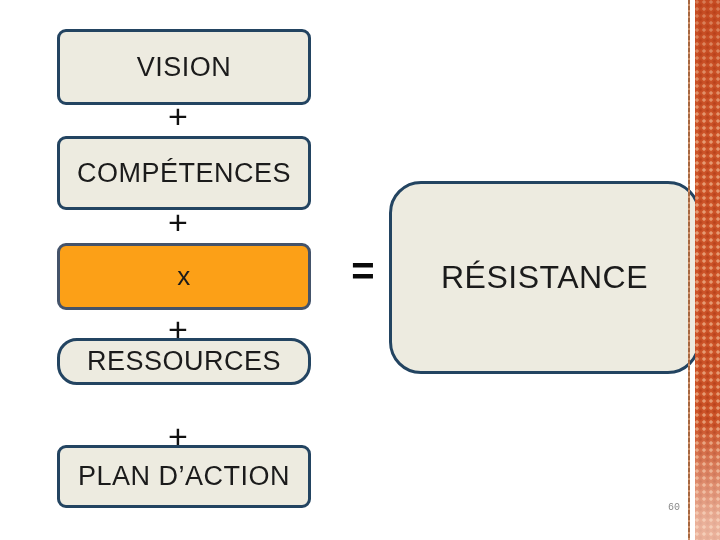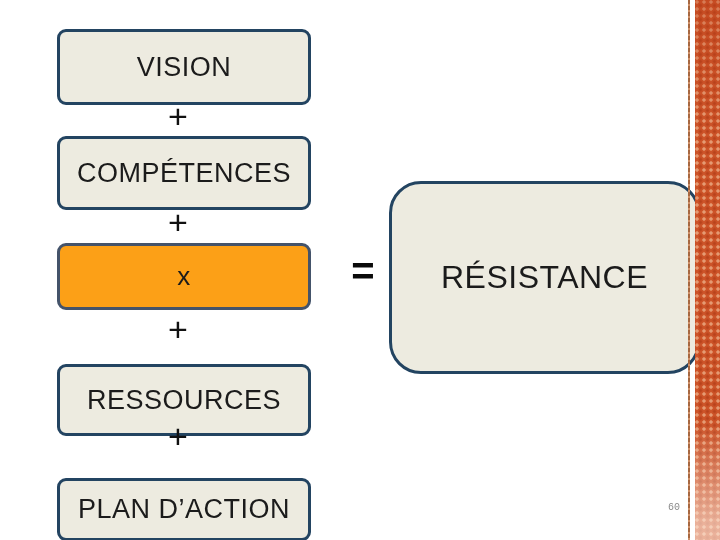--- a/index.html
+++ b/index.html
@@ -35,23 +35,23 @@
     font-size:34px;
     color:#111;
     transform:translateX(-6px);
   }
   .b1{top:29px;height:76px;}
   .p1{top:96px;height:40px;}
   .b2{top:136px;height:74px;}
   .p2{top:201px;height:42px;}
   .b3{top:243px;height:67px;}
   .p3{top:310px;height:38px;}
-  .b4{top:364px;height:72px;}
+  .b4{top:338px;height:47px;border-radius:20px;}
   .p4{top:415px;height:42px;}
-  .b5{top:478px;height:63px;text-align:center;}
+  .b5{top:445px;height:63px;text-align:center;}
   
   .equals{
     position:absolute;left:340px;top:246px;width:46px;height:50px;
     display:flex;align-items:center;justify-content:center;
     font-size:40px;font-weight:bold;color:#0a0a0a;
   }
   
   .result{
     position:absolute;left:389px;top:181px;width:311px;height:193px;
     background:#edebe0;

